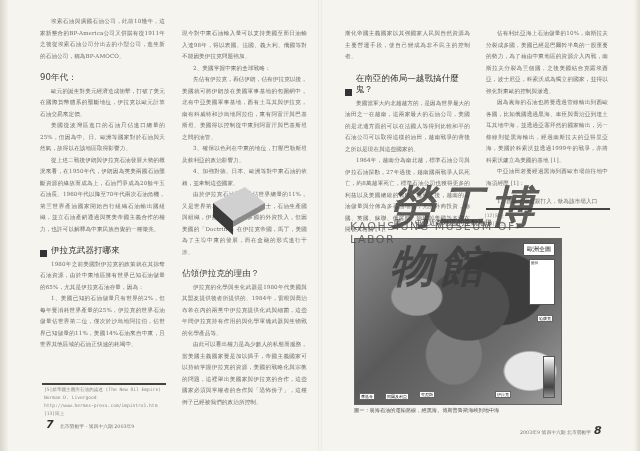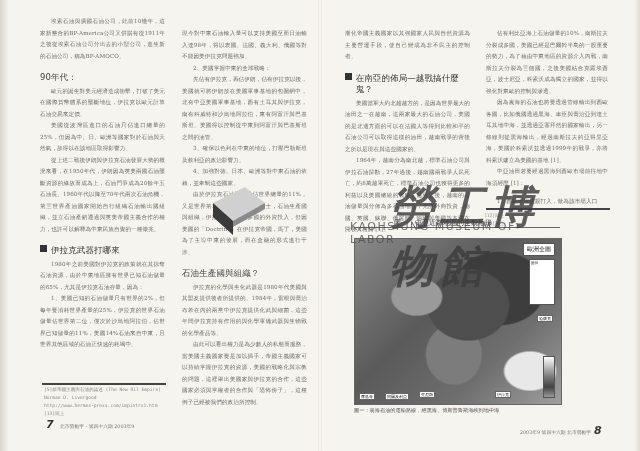--- a/index.html
+++ b/index.html
@@ -5,21 +5,21 @@
   html,body{margin:0;padding:0;}
   body{width:640px;height:451px;background:#f6f4ee;position:relative;overflow:hidden;font-family:"DejaVu Serif",serif;color:#555;}
   .spread{position:absolute;left:0;top:0;width:640px;height:451px;}
   .gutter{position:absolute;left:318px;top:0;width:4px;height:451px;background:linear-gradient(90deg,#ece9e1,#f8f6f0,#ece9e1);}
   .leftedge{position:absolute;left:0;top:0;width:8px;height:451px;background:linear-gradient(90deg,#d8d5cc,#f3f1ea);}
   .rightedge{position:absolute;right:0;top:0;width:6px;height:451px;background:linear-gradient(270deg,#dedbd2,#f6f4ee);}
   .col{position:absolute;font-size:5.6px;line-height:11.5px;color:#6c6c6c;letter-spacing:0.1px;}
   .col p{margin:0;text-indent:11px;text-align:justify;}
   .col p.noind{text-indent:0;}
   .h-year{font-family:"DejaVu Sans",sans-serif;font-size:8.5px;color:#444;margin:10px 0 2px 0;}
-  .h-sec{font-family:"DejaVu Sans",sans-serif;font-size:8.5px;color:#333;margin:10px 0 2px 0;display:flex;align-items:flex-start;gap:4px;}
+  .h-sec{font-family:"DejaVu Sans",sans-serif;font-size:8.5px;color:#333;margin:10px 0 2px 0;display:flex;align-items:flex-end;gap:4px;}
   .sq{width:7px;height:7px;background:#333;display:inline-block;}
   .fn{position:absolute;font-size:4.6px;line-height:8px;color:#888;font-family:"DejaVu Sans Mono",monospace;}
   .rule{position:absolute;height:1.5px;background:#444;}
   .pgnum{position:absolute;font-family:"DejaVu Sans",sans-serif;font-style:italic;font-weight:bold;font-size:11px;color:#333;}
   .pgtxt{position:absolute;font-size:4.8px;color:#777;font-family:"DejaVu Sans",sans-serif;}
   .map{position:absolute;left:354px;top:238px;width:206px;height:165px;border:1px solid #666;background:
     radial-gradient(ellipse at 30% 35%,#9a9a9a 0 12%,transparent 13%),
     radial-gradient(ellipse at 55% 40%,#4e4e4e 0 25%,transparent 26%),
     radial-gradient(ellipse at 48% 70%,#7c7c7c 0 18%,transparent 19%),
     radial-gradient(ellipse at 70% 30%,#3d3d3d 0 22%,transparent 23%),
@@ -67,21 +67,21 @@
   <div class="pgnum" style="left:46px;top:418px;">7</div>
   <div class="pgtxt" style="left:60px;top:423px;">北市勞動字・第四十六期 2003年9</div>
 
   <div class="col" style="left:182px;top:28px;width:125px;">
     <p class="noind">現今對中東石油輸入量可以支持美國至而日油輸入達98年，得以表國、法國、義大利、俄國等對不能因美伊拉克問題強加。</p>
     <p>2、美國掌握中東的全球戰略：</p>
     <p>先佔有伊拉克，再佔伊朗，佔有伊拉克以後，美國就可將伊朗放在美國軍事基地的包圍網中，北有中亞美國軍事基地，西有土耳其與伊拉克，南有科威特和沙烏地阿拉伯，東有阿富汗與巴基斯坦。美國得以控制從中東到阿富汗與巴基斯坦之間的油管。</p>
     <p>3、確保以色列在中東的地位，打壓巴勒斯坦及敘利亞的政治影響力。</p>
     <p>4、加強對德、日本、歐洲等對中東石油的依賴，並牽制這些國家。</p>
     <p>由於伊拉克石油蘊藏量佔世界總量的11%，又是世界第二，則伊朗本應的戰士，石油生產國與組織，伊拉克因而歐美多國的外資投入，但因美國的「Doctrine」在伊拉克帝國，馬丁，美國為了主導中東的發展，而在金融的形式進行干涉。</p>
-    <div class="h-year">石油生產國與組織？</div>
+    <div class="h-year">佔領伊拉克的理由？</div>
     <p>伊拉克的化學與生化武器是1980年代美國與其盟友提供後者所提供的。1984年，雷根與喬治布希在內的兩黨中伊拉克提供化武與細菌，這些年間伊拉克持有作用的與化學軍備武器與生物戰的化學產品等。</p>
     <p>由此可以看出權力是為少數人的私慾而服務，當美國主義國家要是加以插手，帝國主義國家可以持續掌握伊拉克的資源，美國的戰略化與宗教的問題，這裡舉出美國家與伊拉克的合作，這些國家必須與掌權者的合作與「恐怖份子」，這種例子已經被我們的政治所控制。</p>
   </div>
 
   <div class="col" style="left:345px;top:28px;width:125px;">
     <p class="noind">漸化帝國主義國家以其強國家人民與自然資源為主要營運手段，使自己變成為非不民主的控制者。</p>
     <div class="h-sec">
       <span class="sq"></span>
       <span>在南亞的佈局—越戰搞什麼鬼？</span>
     </div>

